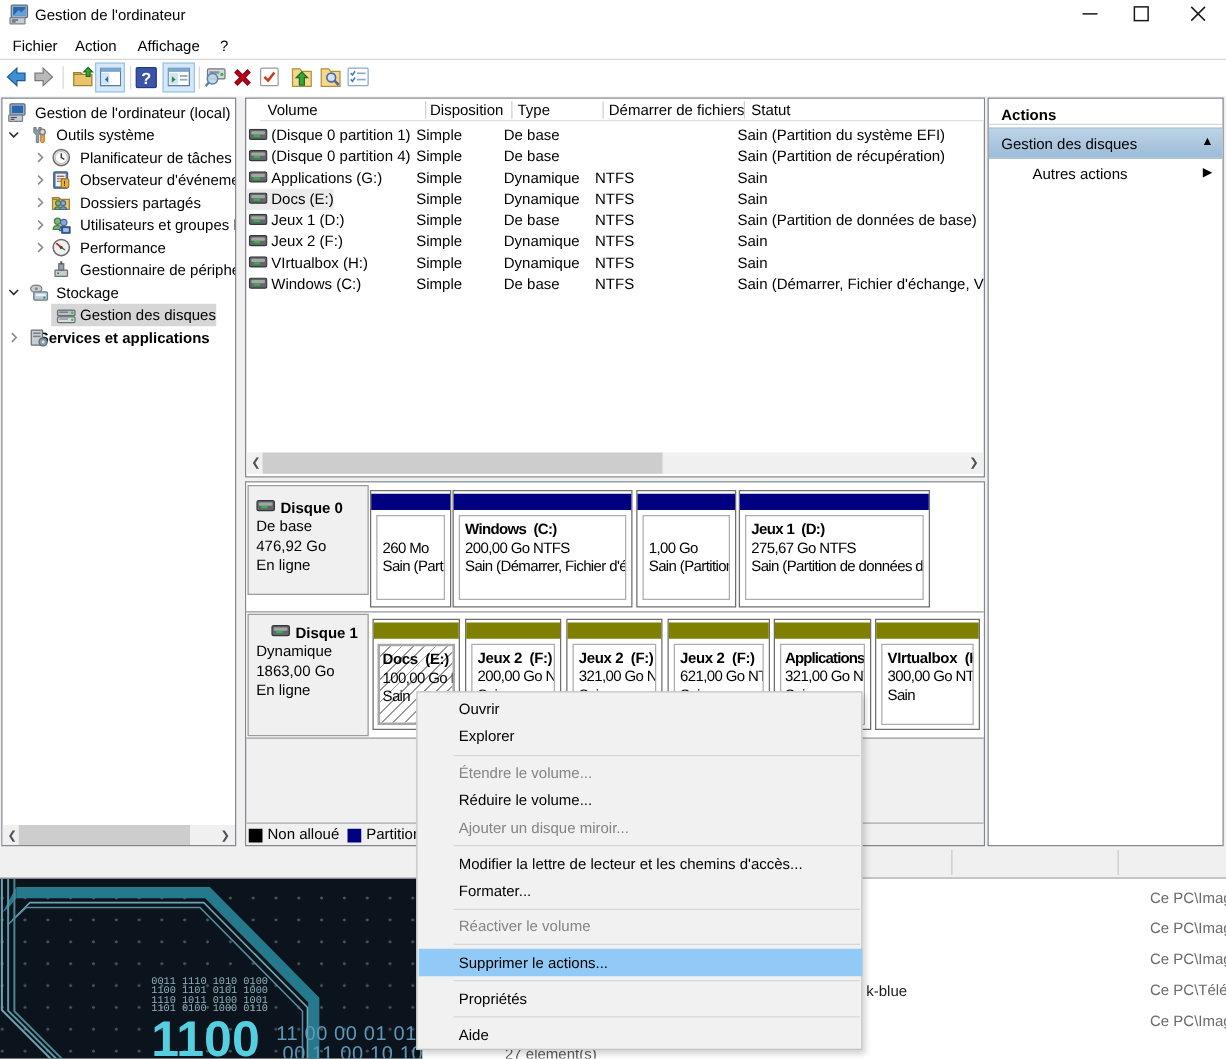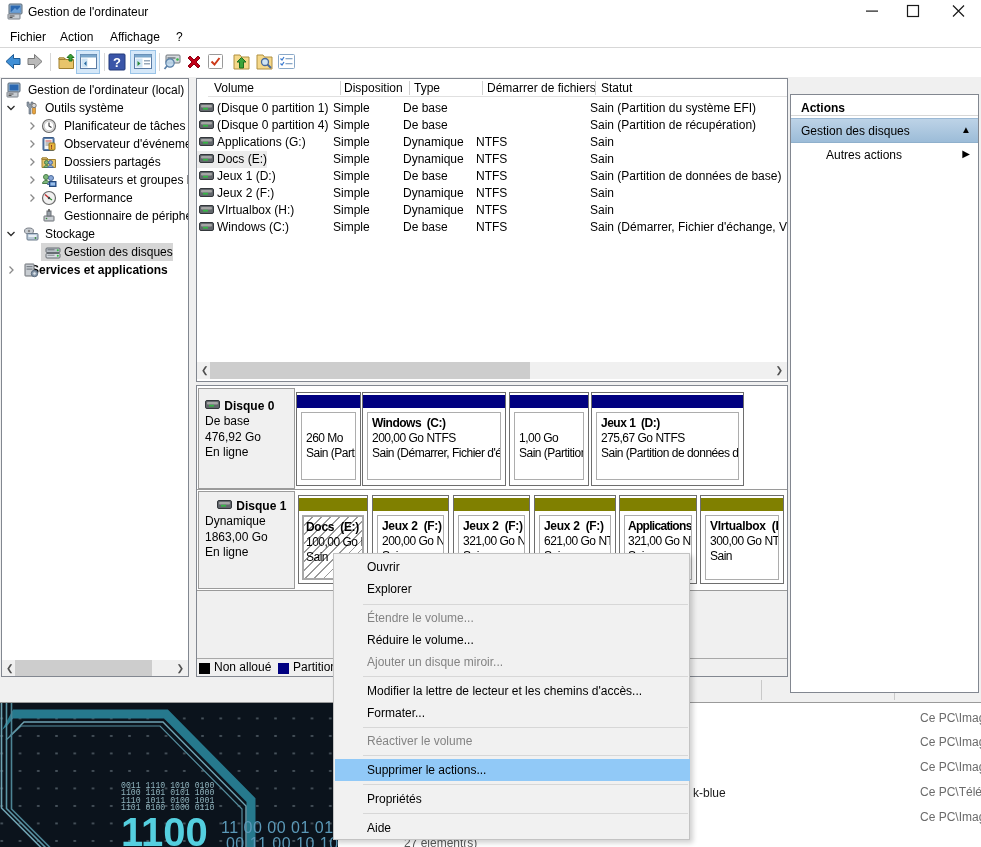--- a/index.html
+++ b/index.html
@@ -15,21 +15,21 @@
 
 #win { left:0; top:0; width:981px; height:679px; background:#f0f0f0; }
 #titlebar { left:0; top:0; width:981px; height:23px; background:#fff; }
 #menubar { left:0; top:23px; width:981px; height:25px; background:#fff; border-bottom:1px solid #d7d7d7; }
 #menubar span { position:absolute; top:7px; }
 #toolbar { left:0; top:48px; width:981px; height:29px; background:#fff; }
 
 #treepane { left:1px; top:78px; width:188px; height:599px; background:#fff; border:1px solid #828790; overflow:hidden; }
 #volpane { left:196px; top:78px; width:592px; height:304px; background:#fff; border:1px solid #828790; overflow:hidden; }
 #diskpane { left:196px; top:385px; width:592px; height:292px; background:#f0f0f0; border:1px solid #828790; overflow:hidden; }
-#actpane { left:790px; top:94px; width:189px; height:599px; background:#fff; border:1px solid #828790; overflow:hidden; }
+#actpane { left:790px; top:78px; width:189px; height:599px; background:#fff; border:1px solid #828790; overflow:hidden; }
 .trow { position:absolute; height:18px; line-height:18px; white-space:nowrap; }
 .vrow { position:absolute; height:17px; line-height:17px; white-space:nowrap; }
 
 .hscroll { position:absolute; background:#f0f0f0; }
 .hthumb { position:absolute; background:#cdcdcd; }
 .arr { position:absolute; color:#505050; font-size:9px; line-height:17px; }
 
 .dlabel { position:absolute; left:1px; width:97px; background:#f0f0f0; border:1px solid #9b9b9b; padding:4px 0 0 6px; line-height:15.4px; }
 .pcell { position:absolute; border:1px solid #6e6e6e; background:#fff; }
 .pbar { position:absolute; left:0; top:2px; right:0; height:13px; }
@@ -390,21 +390,21 @@
     <div class="arr" style="left:4px;">❮</div>
     <div class="arr" style="right:4px;">❯</div>
     <div class="hthumb" style="left:13px; top:0; width:320px; height:17px;"></div>
   </div>
 </div>
 
 <div class="abs" id="diskpane">
   <div class="abs" style="left:0; top:0; width:590px; height:103px; background:#fff;"></div>
   <div class="abs" style="left:0; top:104px; width:590px; height:100px; background:#fff;"></div>
 
-  <div class="dlabel" style="top:2px; height:101px; padding-top:4px;">
+  <div class="dlabel" style="top:2px; height:88px; padding-top:4px;">
     <div style="padding-top:6px;"><svg width="16" height="11" style="vertical-align:-1px;">
           <rect x="0.5" y="0.5" width="14" height="8" rx="1.5" fill="#62676c" stroke="#33373b"></rect>
           <rect x="2" y="2" width="11" height="2.5" rx="1" fill="#a5a5a5"></rect>
           <rect x="4" y="4.8" width="5" height="1.8" fill="#35b545"></rect>
         </svg><b>&nbsp;Disque 0</b></div>
     <div>De base</div>
     <div>476,92 Go</div>
     <div>En ligne</div>
   </div>
   <div class="pcell" style="left:99px; top:6px; width:65px; height:94px;">

